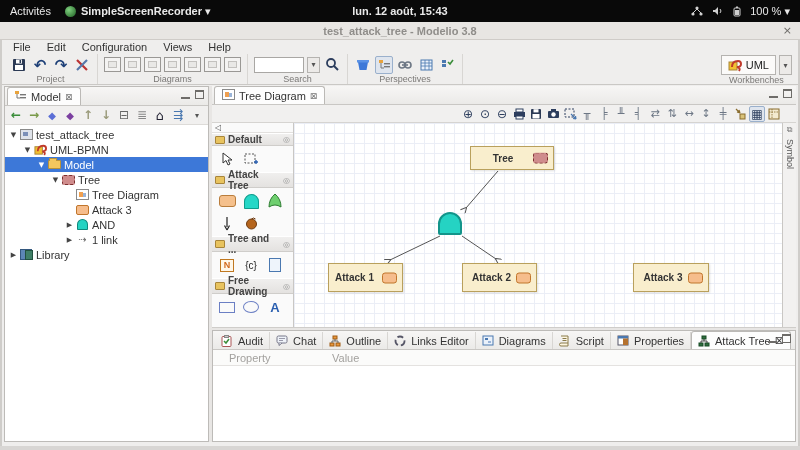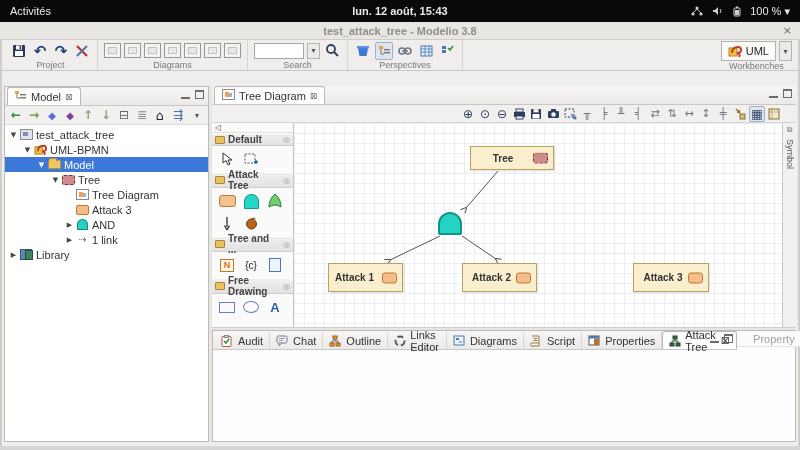--- a/index.html
+++ b/index.html
@@ -142,21 +142,21 @@
   .nicon.orange { background:#f6bd8c; border:1px solid #c1762c; }
   .and-node { position:absolute; width:24px; height:23px; background:#25d3c3; border:2px solid #12948a;
     border-radius:12px 12px 2px 2px; cursor:pointer; }
   .symbolbar { width:14px; background:#f2f1f0; border-left:1px solid #c9c7c4; display:flex;
     flex-direction:column; align-items:center; padding-top:2px; gap:4px; }
   .symbolbar .sicon { font-size:8px; color:#777; }
   .symbolbar .stext { writing-mode:vertical-rl; font-size:9px; color:#555; }
 
   
   .hsplit { height:3px; background:#e8e6e4; border-top:1px solid #cfcdca; }
-  .bpanel { height:112px; background:#fdfdfd; border:1px solid #bdbbb8; display:flex; flex-direction:row; }
+  .bpanel { height:112px; background:#fdfdfd; border:1px solid #bdbbb8; display:flex; flex-direction:column; }
   .btabbar { height:19px; background:linear-gradient(#f7f6f5,#ebeae8); border-bottom:1px solid #c9c7c4;
     display:flex; align-items:flex-end; position:relative; padding-left:2px; }
   .btab { display:inline-flex; align-items:center; gap:4px; height:17px; padding:0 6px;
     font-size:11px; border-right:1px solid #d8d6d3; cursor:pointer; color:#333; }
   .btab.active { background:#fdfdfd; border:1px solid #bbb9b6; border-bottom:none;
     border-radius:3px 3px 0 0; height:18px; }
   .bticon { width:13px; height:12px; display:inline-block; position:relative; }
   .prophead { height:16px; display:flex; border-bottom:1px solid #e4e2e0; background:#fbfbfa;
     color:#a3a19e; font-size:11px; align-items:center; }
   .prophead .c1 { width:115px; padding-left:16px; }
@@ -166,20 +166,21 @@
   .statusstrip { position:absolute; left:0; bottom:0; width:800px; height:4px; background:#d8d6d4; }
 
   svg { display:block; }
 </style>
 </head>
 <body>
 
 <div class="sysbar">
   <div class="left">
     <span class="sys-item">Activités</span>
+    <span class="sys-item"><span class="rec-dot"></span><b>SimpleScreenRecorder</b> <span class="g">▾</span></span>
   </div>
   <div class="center">lun. 12 août, 15:43</div>
   <div class="right">
     <span class="sysicon">
       <svg width="12" height="10" viewBox="0 0 12 10">
           <circle cx="6" cy="2" r="1.6" fill="#cfcfcf"></circle>
           <circle cx="2" cy="8" r="1.6" fill="#cfcfcf"></circle>
           <circle cx="10" cy="8" r="1.6" fill="#cfcfcf"></circle>
           <path d="M6 3 L2 7 M6 3 L10 7" stroke="#cfcfcf" stroke-width="1"></path>
         </svg>
@@ -201,20 +202,27 @@
   </div>
 </div>
 
 <div class="titlebar">
   <span>test_attack_tree - Modelio 3.8</span>
   <span class="close g">×</span>
 </div>
 
 <div class="win">
 
+  <div class="menubar">
+    <span class="menu-item">File</span>
+    <span class="menu-item">Edit</span>
+    <span class="menu-item">Configuration</span>
+    <span class="menu-item">Views</span>
+    <span class="menu-item">Help</span>
+  </div>
 
   <div class="toolbar">
     <div class="tgroup">
       <div class="ticons">
         <span class="tbtn">
           <svg width="14" height="14" viewBox="0 0 14 14">
               <rect x="1" y="1" width="12" height="12" rx="1" fill="#2c3a55"></rect>
               <rect x="4" y="1.5" width="6" height="4" fill="#fff"></rect>
               <rect x="7.5" y="2" width="1.6" height="3" fill="#2c3a55"></rect>
               <rect x="3" y="7" width="8" height="5" fill="#fff"></rect>

